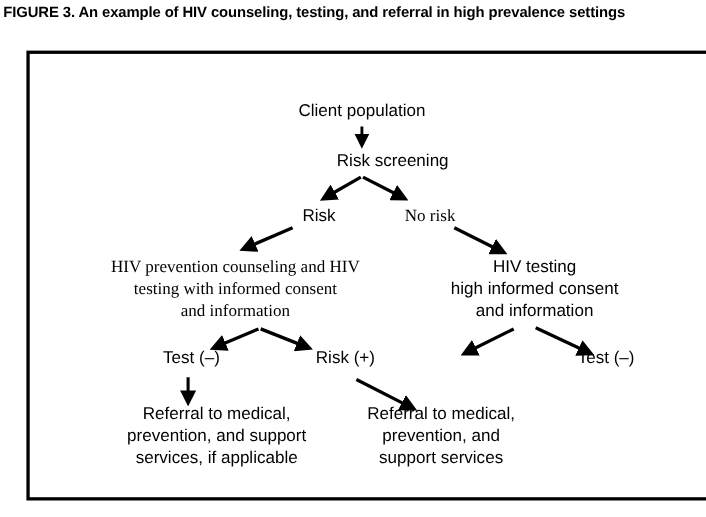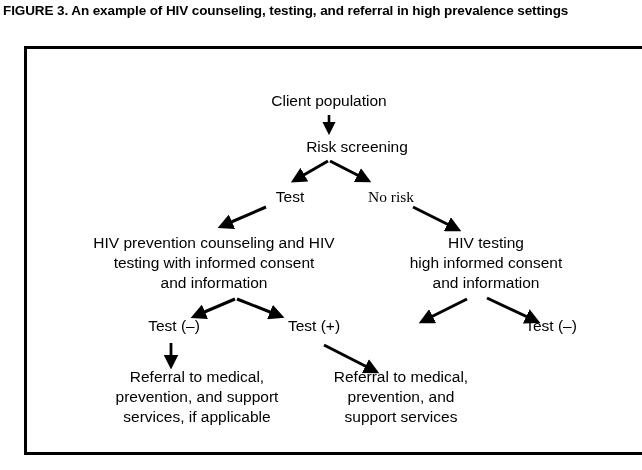--- a/index.html
+++ b/index.html
@@ -95,35 +95,35 @@
 
       <line x1="144" y1="294" x2="144" y2="316" stroke="#000000" stroke-width="2.8" marker-end="url(#arrowhead)"></line>
 
       <line x1="297" y1="296" x2="348" y2="322" stroke="#000000" stroke-width="3" marker-end="url(#arrowhead)"></line>
     </svg>
 
     <div class="node leaf" style="left:302px; top:42px;">Client population</div>
 
     <div class="node leaf" style="left:302px; top:88px;margin-left:28px;">Risk screening</div>
 
-    <div class="node leaf" style="left:263px; top:138px;">Test</div>
+    <div class="node leaf" style="left:263px; top:138px;">Risk</div>
 
     <div class="node leaf" style="left:364px; top:138px;font-family:Liberation Serif, serif;">No risk</div>
 
-    <div class="node" style="left:187px; top:184px; width:310px;">HIV prevention counseling and HIV
+    <div class="node" style="left:187px; top:184px; width:310px;font-family:Liberation Serif, serif;">HIV prevention counseling and HIV
 testing with informed consent
 and information</div>
 
     <div class="node" style="left:459px; top:184px; width:240px;">HIV testing
 high informed consent
 and information</div>
 
     <div class="node leaf" style="left:147px; top:267px;">Test (–)</div>
 
-    <div class="node leaf" style="left:287px; top:267px;">Test (+)</div>
+    <div class="node leaf" style="left:287px; top:267px;">Risk (+)</div>
 
     <div class="node leaf" style="left:524px; top:267px;">Test (–)</div>
 
     <div class="node" style="left:170px; top:318px; width:250px;">Referral to medical,
 prevention, and support
 services, if applicable</div>
 
     <div class="node" style="left:374px; top:318px; width:230px;">Referral to medical,
 prevention, and
 support services</div>

